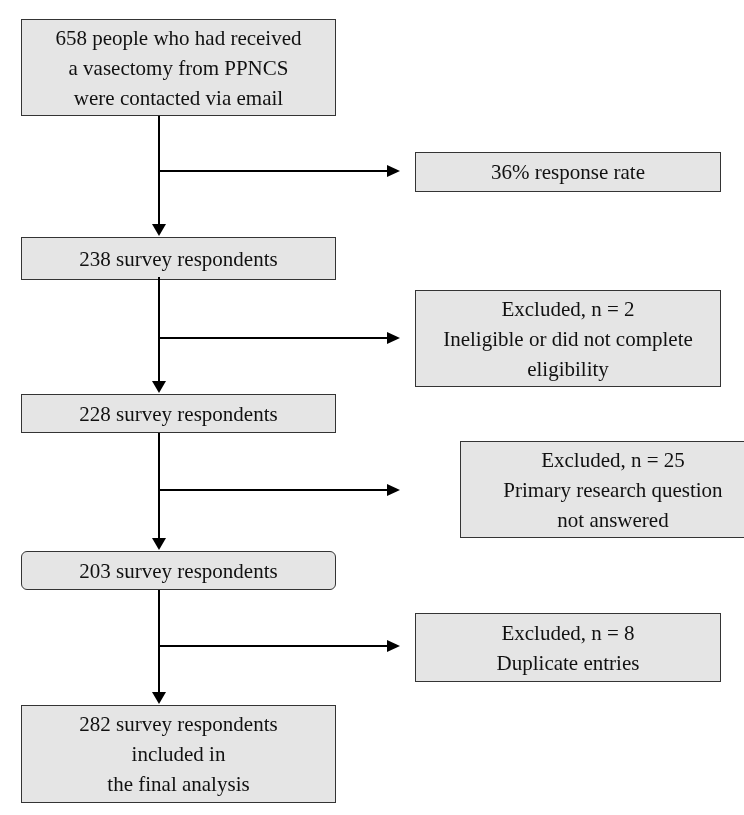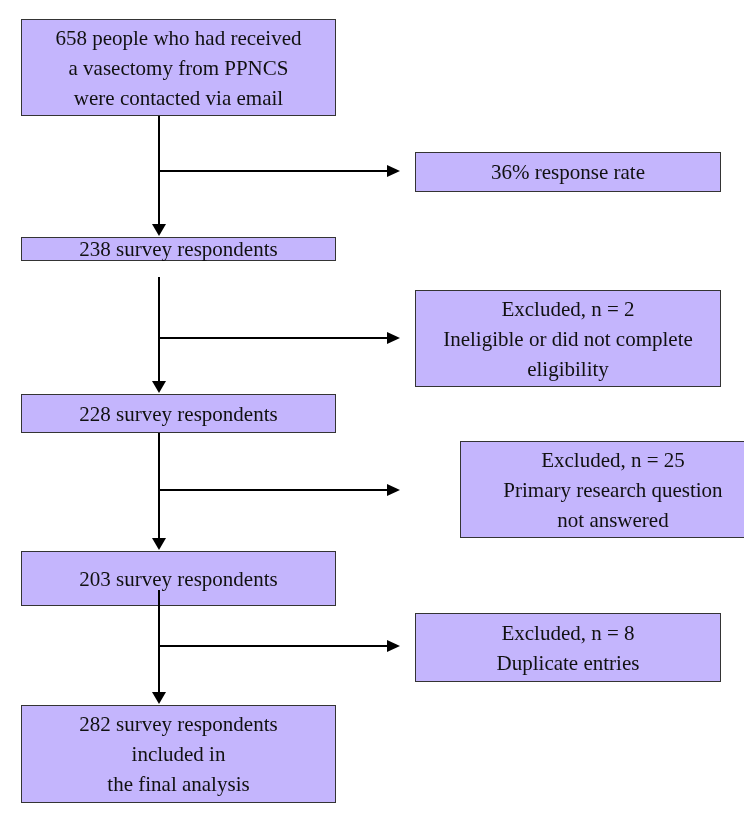--- a/index.html
+++ b/index.html
@@ -13,36 +13,36 @@
     height: 815px;
     background: #ffffff;
     font-family: "Liberation Serif", "DejaVu Serif", serif;
     color: #111111;
     overflow: hidden;
   }
   .box {
     position: absolute;
     box-sizing: border-box;
     border: 1.5px solid #343434;
-    background: #c4b5fd;
+    background: #e5e5e5;
     display: flex;
     align-items: center;
     justify-content: center;
     text-align: center;
     font-size: 21px;
     line-height: 30px;
     white-space: pre-line;
   }
   .main-col { left: 21px; width: 315px; }
   .side-col { left: 415px; width: 306px; }
 
   #box-contacted      { top: 19px;  height: 97px; }
-  #box-resp238        { top: 237px; height: 24px; }
+  #box-resp238        { top: 237px; height: 43px; }
   #box-resp228        { top: 394px; height: 39px; }
-  #box-resp203        { top: 551px; height: 55px; }
+  #box-resp203        { top: 551px; height: 39px; border-radius: 6px; }
   #box-final195       { top: 705px; height: 98px; }
 
   #box-response-rate  { top: 152px; height: 40px; }
   #box-excluded10     { top: 290px; height: 97px; }
   #box-excluded25     { top: 441px; height: 97px; margin-left: 45px; }
   #box-excluded8      { top: 613px; height: 69px; }
 
   .vline {
     position: absolute;
     left: 158px;

